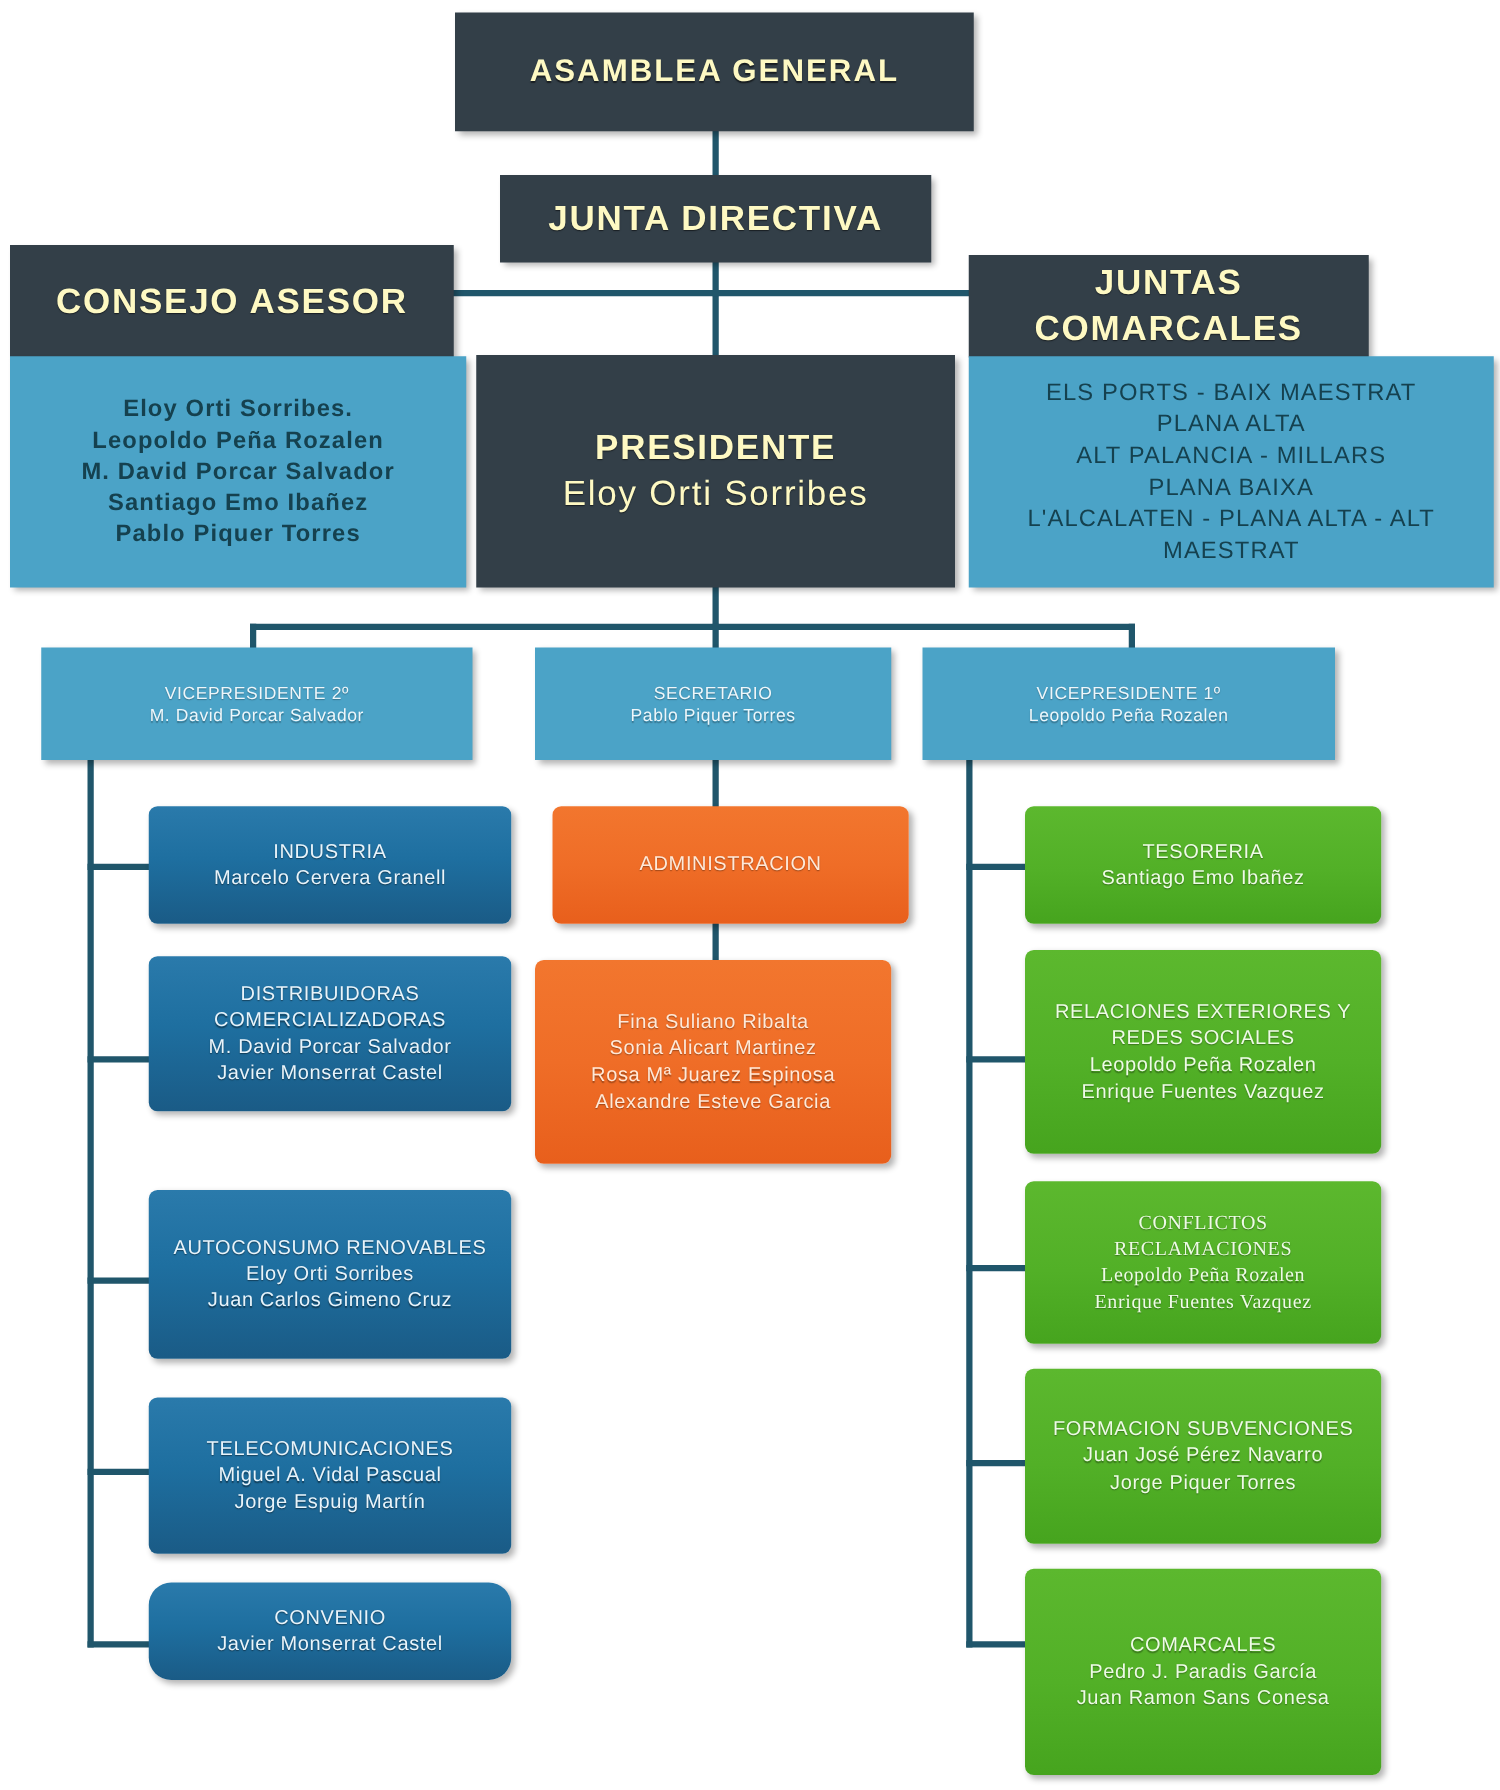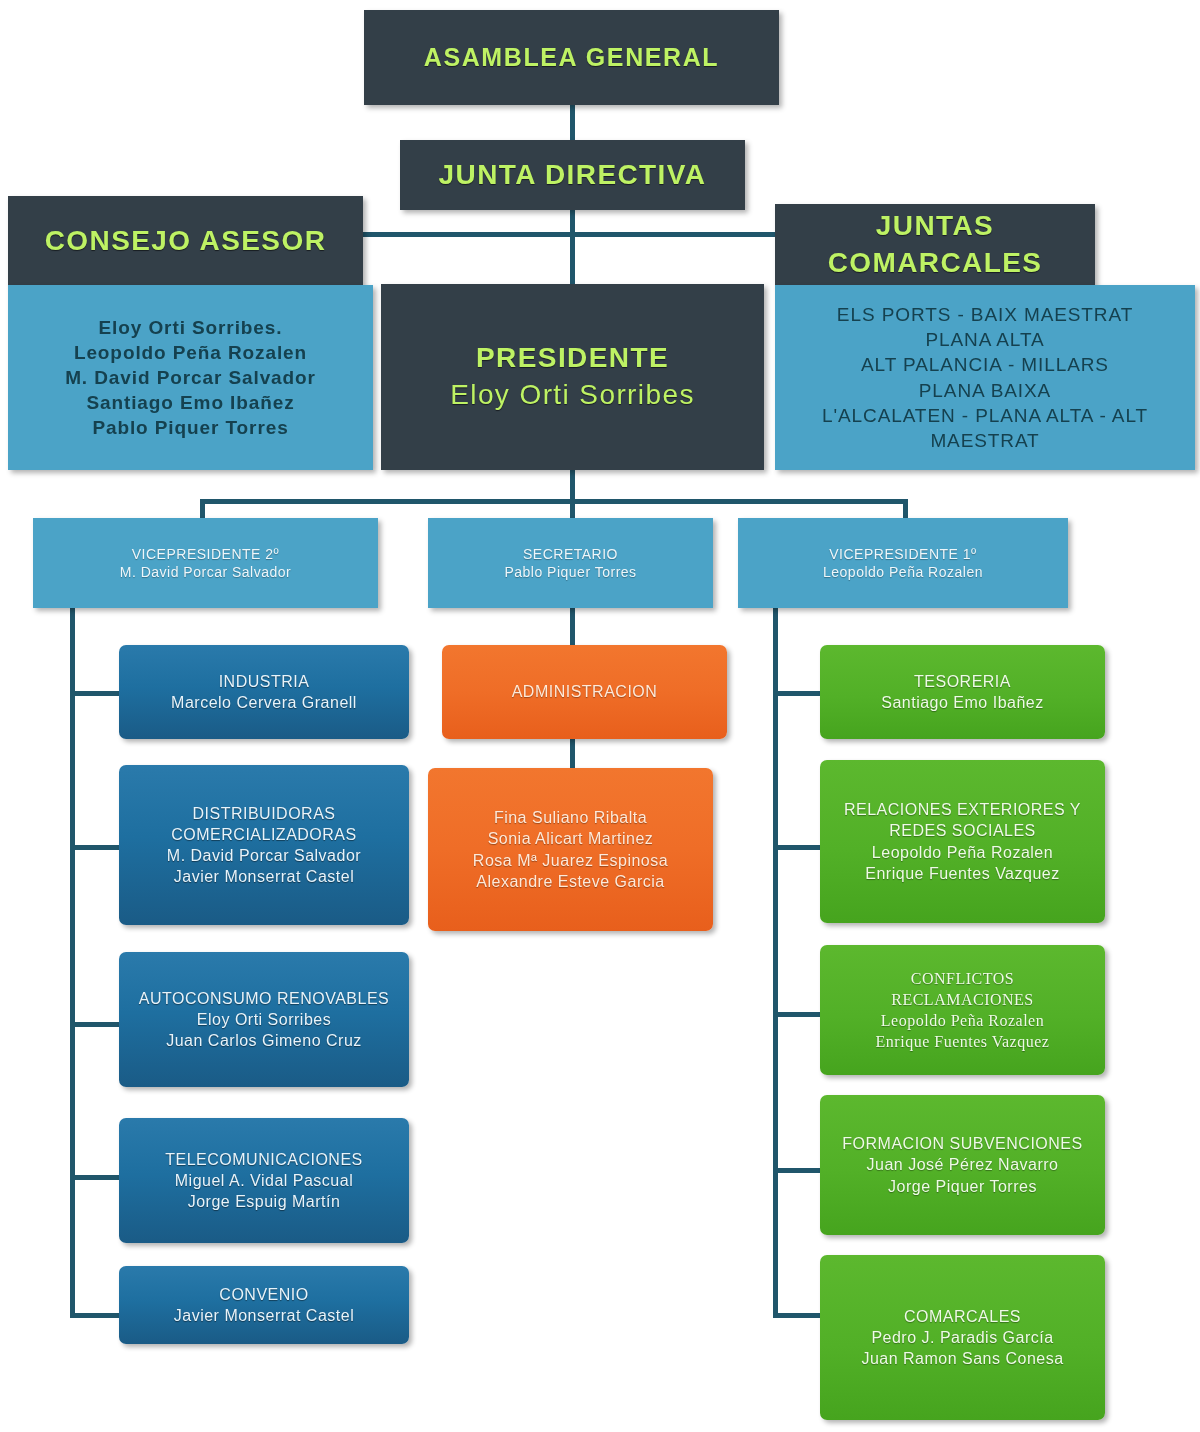--- a/index.html
+++ b/index.html
@@ -41,21 +41,21 @@
     letter-spacing: 0.4px;
     box-shadow: 3px 3px 5px rgba(0,0,0,0.30);
     padding: 4px 6px;
   }
   .node .lines { width: 100%; }
   .node .ln { display: block; }
 
   
   .dark {
     background: #333f48;
-    color: #bef264;
+    color: #fef9c3;
     text-shadow: 0 1px 1px rgba(0,0,0,0.55);
   }
   .lightblue {
     background: #4ba3c7;
     color: #15414f;
   }
   .lightblue.white-text {
     color: #eef7fb;
     text-shadow: 0 1px 1px rgba(0,0,0,0.30);
   }
@@ -200,21 +200,21 @@
     </span>
   </div>
 
   <div class="node steelblue t-sm" style="left:119px; top:645px; width:290px; height:94px;">
     <span class="lines">
       <span class="ln">INDUSTRIA</span>
       <span class="ln">Marcelo Cervera Granell</span>
     </span>
   </div>
 
-  <div class="node steelblue t-sm" style="left:119px; top:765px; width:290px; height:160px;">
+  <div class="node steelblue t-sm" style="left:119px; top:765px; width:290px; height:124px;">
     <span class="lines">
       <span class="ln">DISTRIBUIDORAS</span>
       <span class="ln">COMERCIALIZADORAS</span>
       <span class="ln">M. David Porcar Salvador</span>
       <span class="ln">Javier Monserrat Castel</span>
     </span>
   </div>
 
   <div class="node steelblue t-sm" style="left:119px; top:952px; width:290px; height:135px;">
     <span class="lines">
@@ -225,21 +225,21 @@
   </div>
 
   <div class="node steelblue t-sm" style="left:119px; top:1118px; width:290px; height:125px;">
     <span class="lines">
       <span class="ln">TELECOMUNICACIONES</span>
       <span class="ln">Miguel A. Vidal Pascual</span>
       <span class="ln">Jorge Espuig Martín</span>
     </span>
   </div>
 
-  <div class="node steelblue t-sm" style="left:119px; top:1266px; width:290px; height:78px;">
+  <div class="node steelblue t-sm" style="left:119px; top:1266px; width:290px; height:78px;border-radius:18px;">
     <span class="lines">
       <span class="ln">CONVENIO</span>
       <span class="ln">Javier Monserrat Castel</span>
     </span>
   </div>
 
   <div class="node orange t-sm" style="left:442px; top:645px; width:285px; height:94px;">
     <span class="lines">
       <span class="ln">ADMINISTRACION</span>
     </span>

